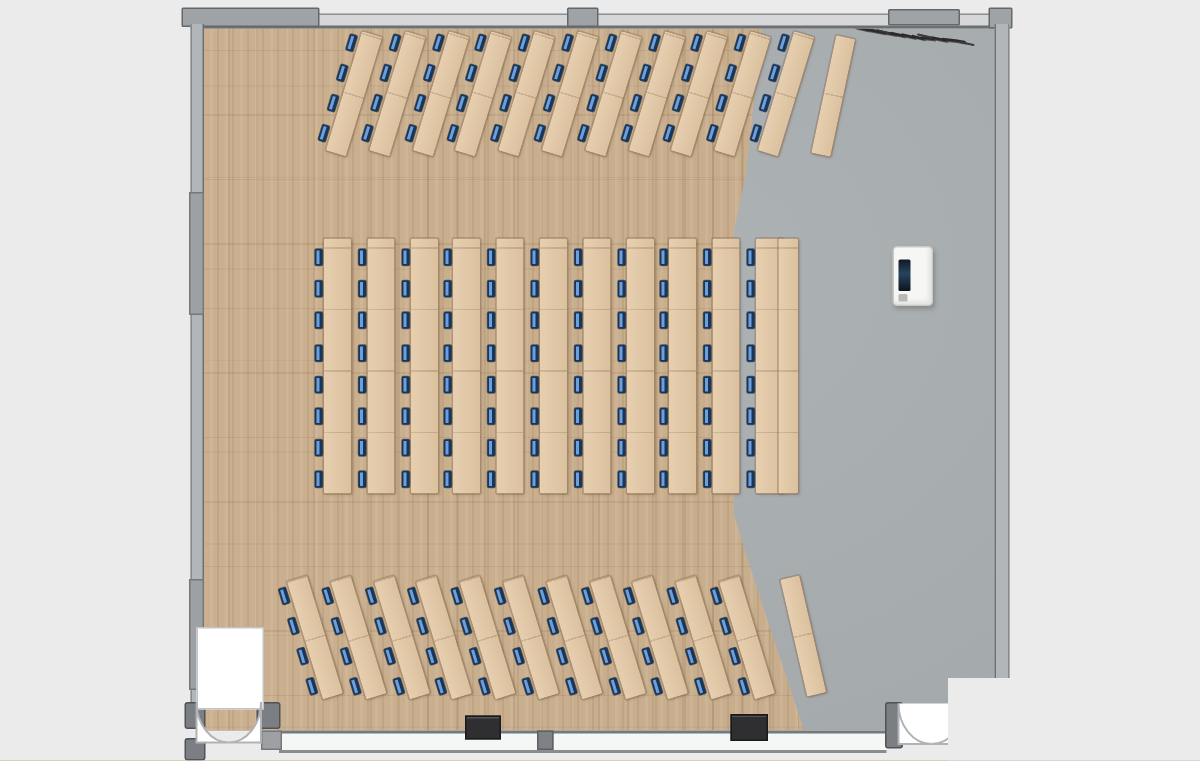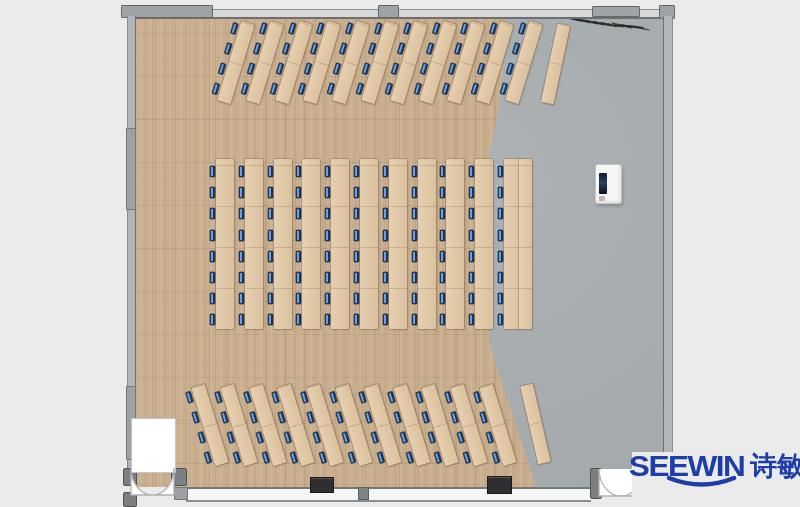--- a/index.html
+++ b/index.html
@@ -122,26 +122,20 @@
     <path id="scribblePath2" fill="none" stroke="#2b2b2b" stroke-width="1.2" stroke-linecap="round" opacity="0.7" transform="translate(1,1)" d="M565 16 l6 2 l-4 -1 l8 2 l-5 -1 l9 2 l-4 -1 l10 2 l-4 -1 l9 2 l-3 -1 l10 2 l-3 -1 l9 2 l-2 -1 l9 2 l-2 -1 l8 2 l-2 -1 l9 1 l-2 -1 l10 2 l-3 -1 l9 1 l6 1"></path>
     <path id="scribbleExtra" fill="none" stroke="#3a3a3a" stroke-width="1.2" stroke-linecap="round" d="M612 23 l9 2 M585 20 l7 2 M640 28 l9 2"></path>
   </svg>
 
   <div class="podium" id="podium" style="left: 595px; top: 164px; width: 25px; height: 38px;">
     <div class="podium-screen"></div>
     <div class="podium-base"></div>
   </div>
 
   <div class="logo-patch" id="logoPatch" style="left: 632px; top: 452px; width: 168px; height: 55px; z-index: 4;"></div>
-  <div class="logo" style="z-index: 5;">
-    <span class="brand-en">SEEWIN</span><span class="brand-cjk">诗敏</span>
-    <svg class="smile-svg" width="78" height="16">
-      <path d="M5 3 Q 38 16 70 3" fill="none" stroke="#1d3ea8" stroke-width="4.5" stroke-linecap="round"></path>
-    </svg>
-  </div>
 <div class="desk" style="left: 229px; top: 21px; width: 14px; height: 83px; position: absolute; transform: rotate(17deg);">
       <div class="chair" style="left: -7px; top: 4px;"></div>
       <div class="chair" style="left: -7px; top: 25px;"></div>
       <div class="chair" style="left: -7px; top: 46px;"></div>
       <div class="chair" style="left: -7px; top: 67px;"></div>
     </div>
     <div class="desk" style="left: 257.8px; top: 21px; width: 14px; height: 83px; position: absolute; transform: rotate(17deg);">
       <div class="chair" style="left: -7px; top: 4px;"></div>
       <div class="chair" style="left: -7px; top: 25px;"></div>
       <div class="chair" style="left: -7px; top: 46px;"></div>

